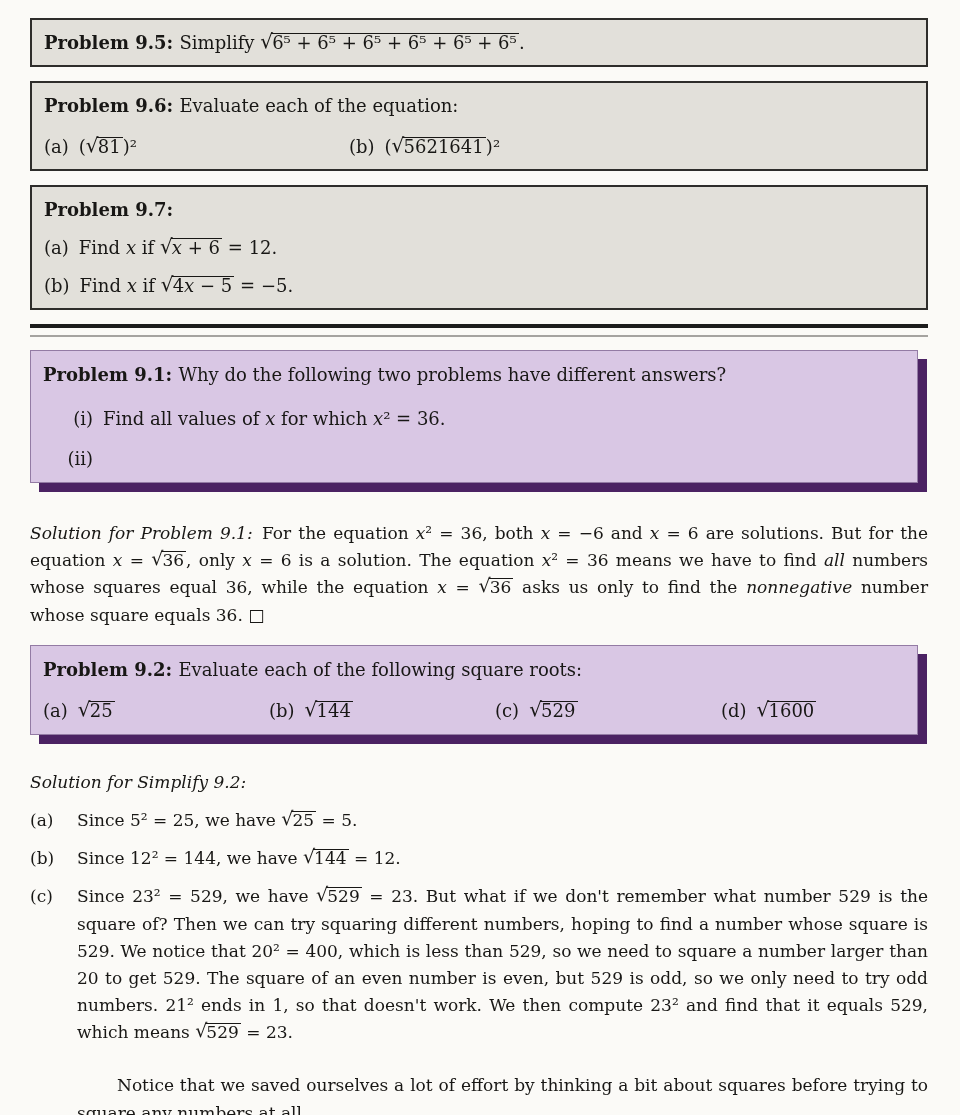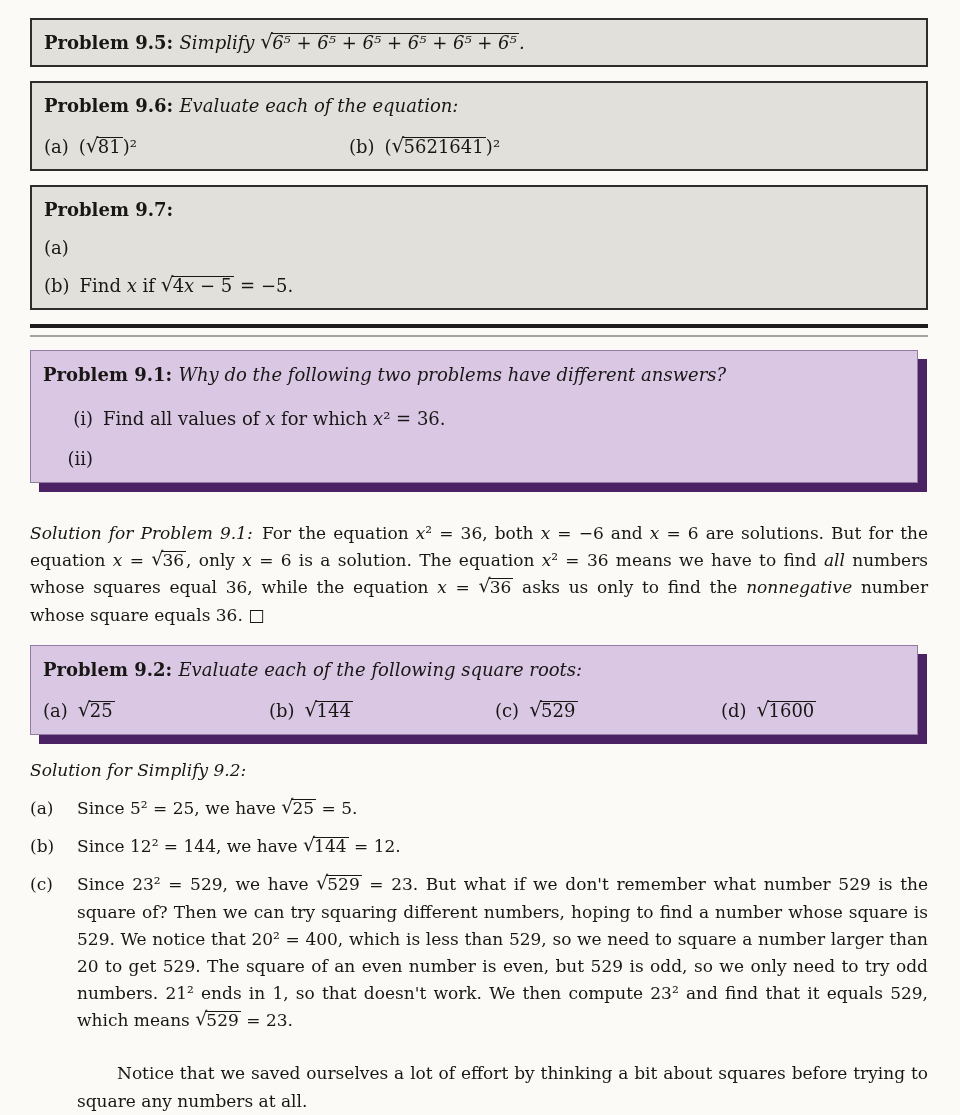--- a/index.html
+++ b/index.html
@@ -12,35 +12,35 @@
   html,body{margin:0;padding:0;}
   body{
     width:960px;height:1115px;overflow:hidden;
     background:var(--page-bg);color:var(--text);
     font-family:"DejaVu Serif","Liberation Serif",serif;
     font-size:18px;line-height:1.5;
     padding:18px 32px 0 30px;
   }
   p{margin:0;}
   .ptitle{font-weight:bold;}
-  .intro{margin-left:0.35em;font-style:italic;}
+  .intro{margin-left:0.35em;}
 
   
   .gbox{
     border:2px solid var(--box-border-dark);
     background:var(--box-gray-fill);
     padding:9px 12px;margin-bottom:14px;
   }
 
   
   .pbox{
     border:1px solid var(--purple-border);
     background:var(--purple-fill);
     box-shadow:9px 9px 0 var(--purple-shadow);
-    padding:10px 12px;margin-bottom:22px;margin-right:10px;
+    padding:10px 12px;margin-bottom:34px;margin-right:10px;
   }
 
   
   .parts-row{display:flex;margin-top:14px;align-items:baseline;}
   .part{display:flex;align-items:baseline;gap:10px;}
   .p96-a{width:305px;}
   .p92-part{width:226px;}
   .pline{display:flex;align-items:baseline;gap:10px;margin-top:11px;}
   .ipart{display:flex;align-items:baseline;margin-top:13px;}
   .ipart .ilbl{flex:none;width:50px;text-align:right;margin-right:10px;}
@@ -85,20 +85,21 @@
       <span>(b)</span>
       <span><span>(</span><span class="sqrt"><span class="rad">√</span><span class="vinc">5621641</span></span><span>)²</span></span>
     </div>
   </div>
 </div>
 
 <div class="gbox">
   <p class="line"><span class="ptitle">Problem 9.7:</span></p>
   <div class="pline">
     <span>(a)</span>
+    <span><span>Find </span><span class="mi">x</span><span> if </span><span class="sqrt"><span class="rad">√</span><span class="vinc"><span class="mi">x</span><span> + 6</span></span></span><span> = 12.</span></span>
   </div>
   <div class="pline">
     <span>(b)</span>
     <span><span>Find </span><span class="mi">x</span><span> if </span><span class="sqrt"><span class="rad">√</span><span class="vinc"><span>4</span><span class="mi">x</span><span> − 5</span></span></span><span> = −5.</span></span>
   </div>
 </div>
 
 <div class="divider">
   <div class="thick"></div>
   <div class="thin"></div>

